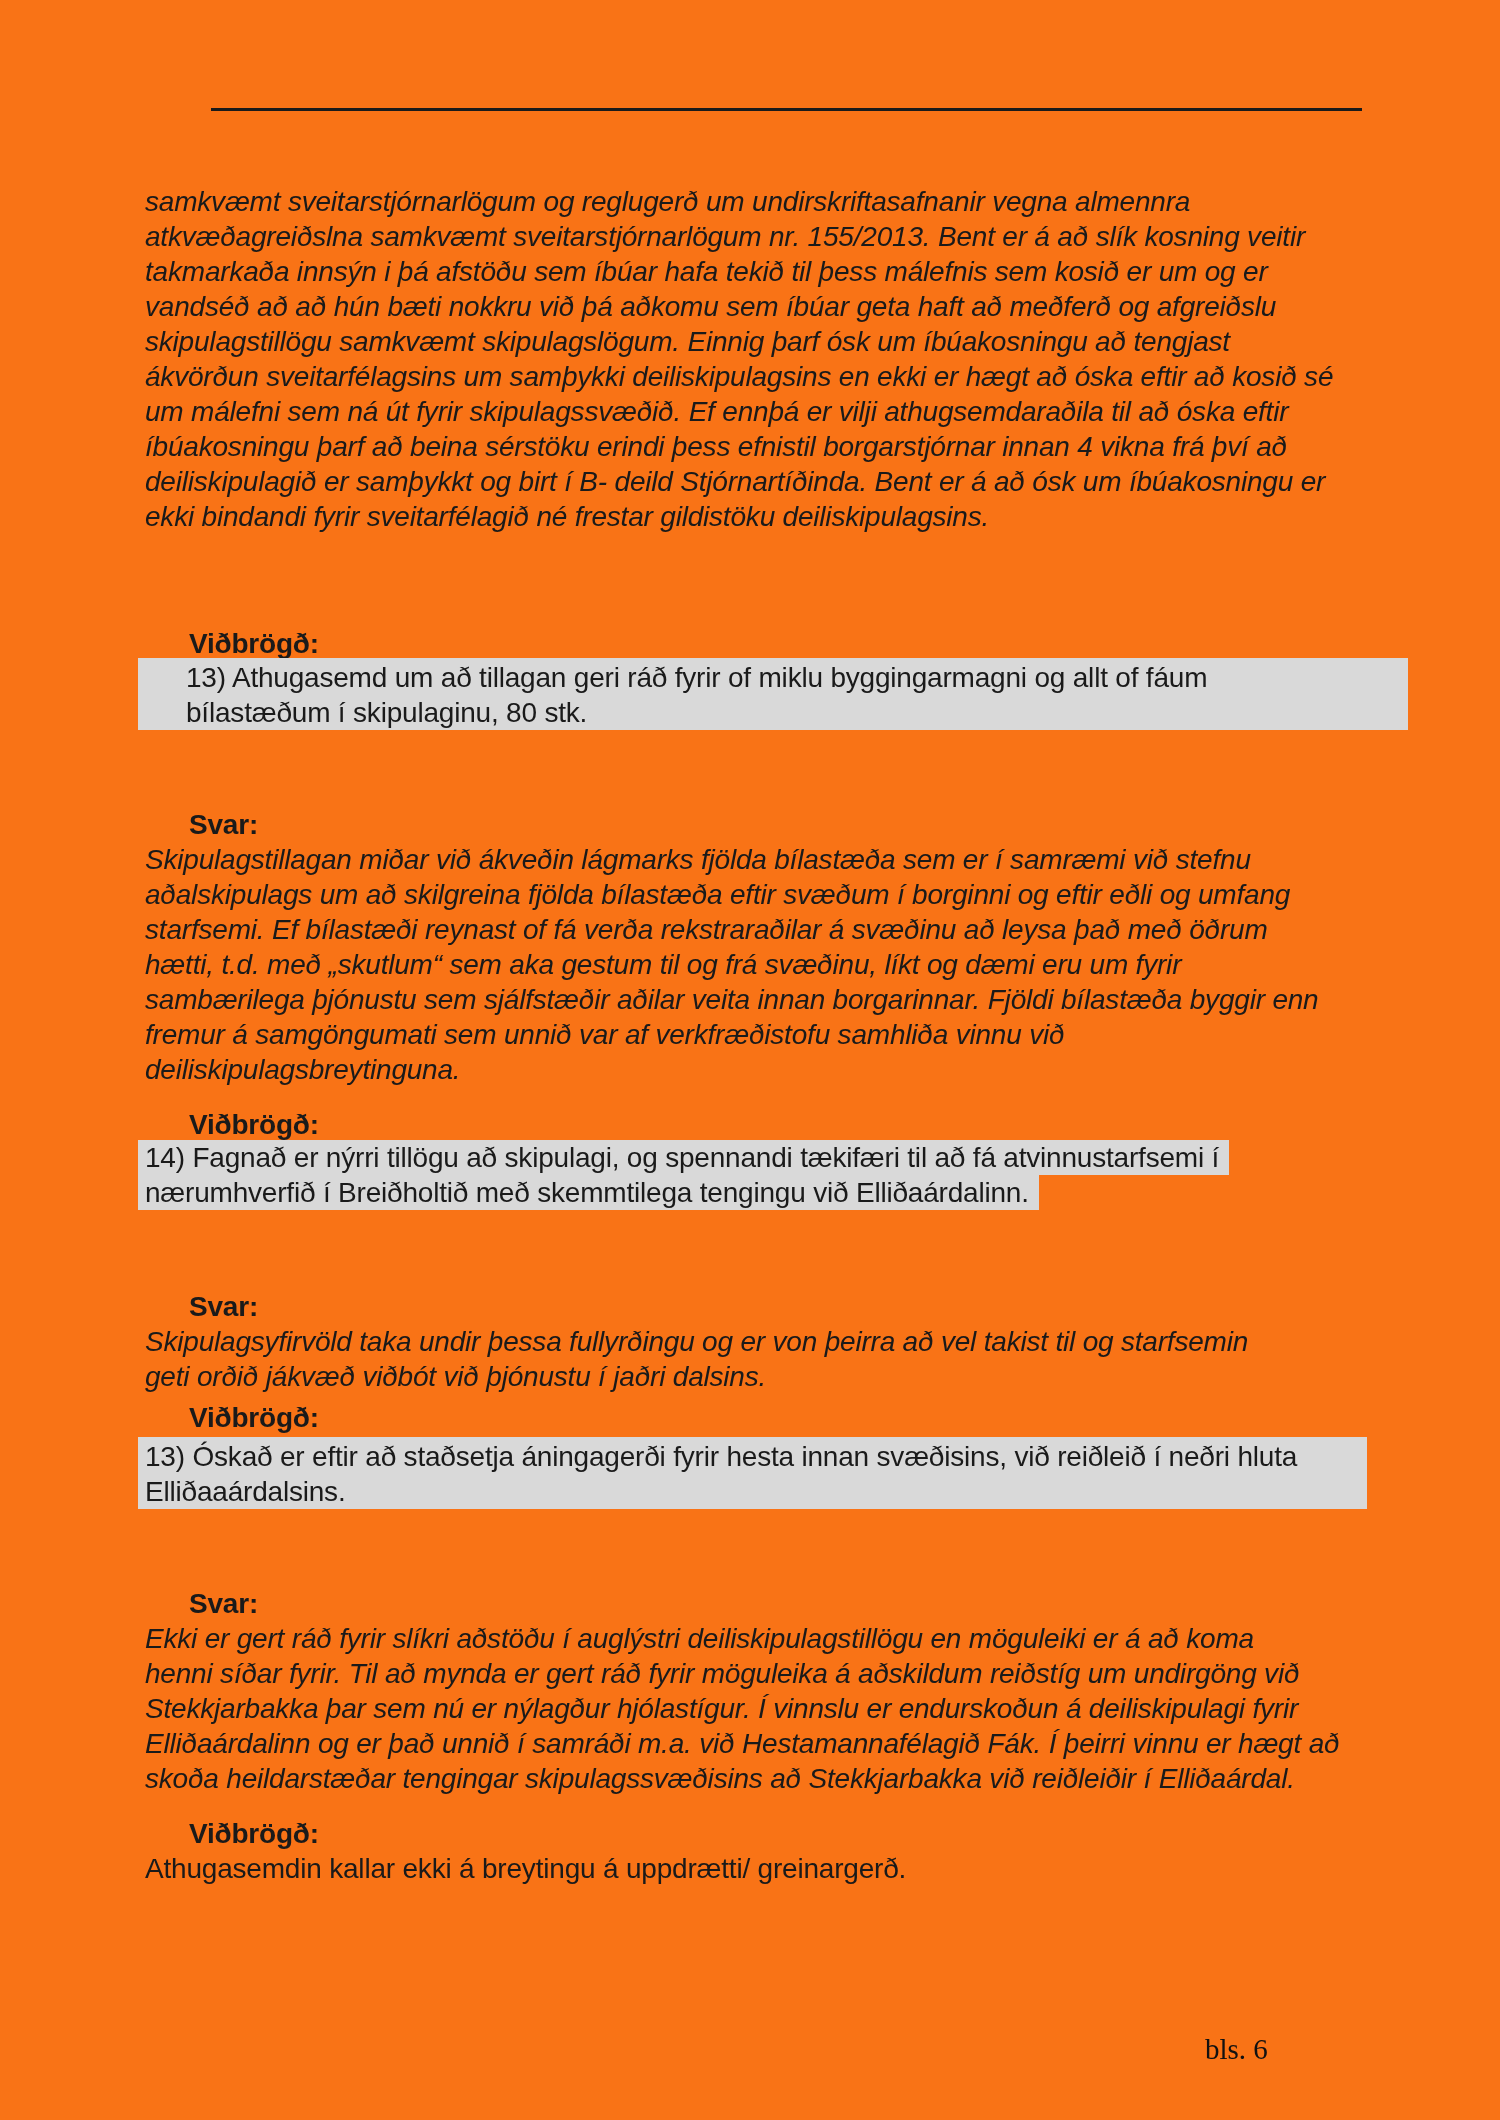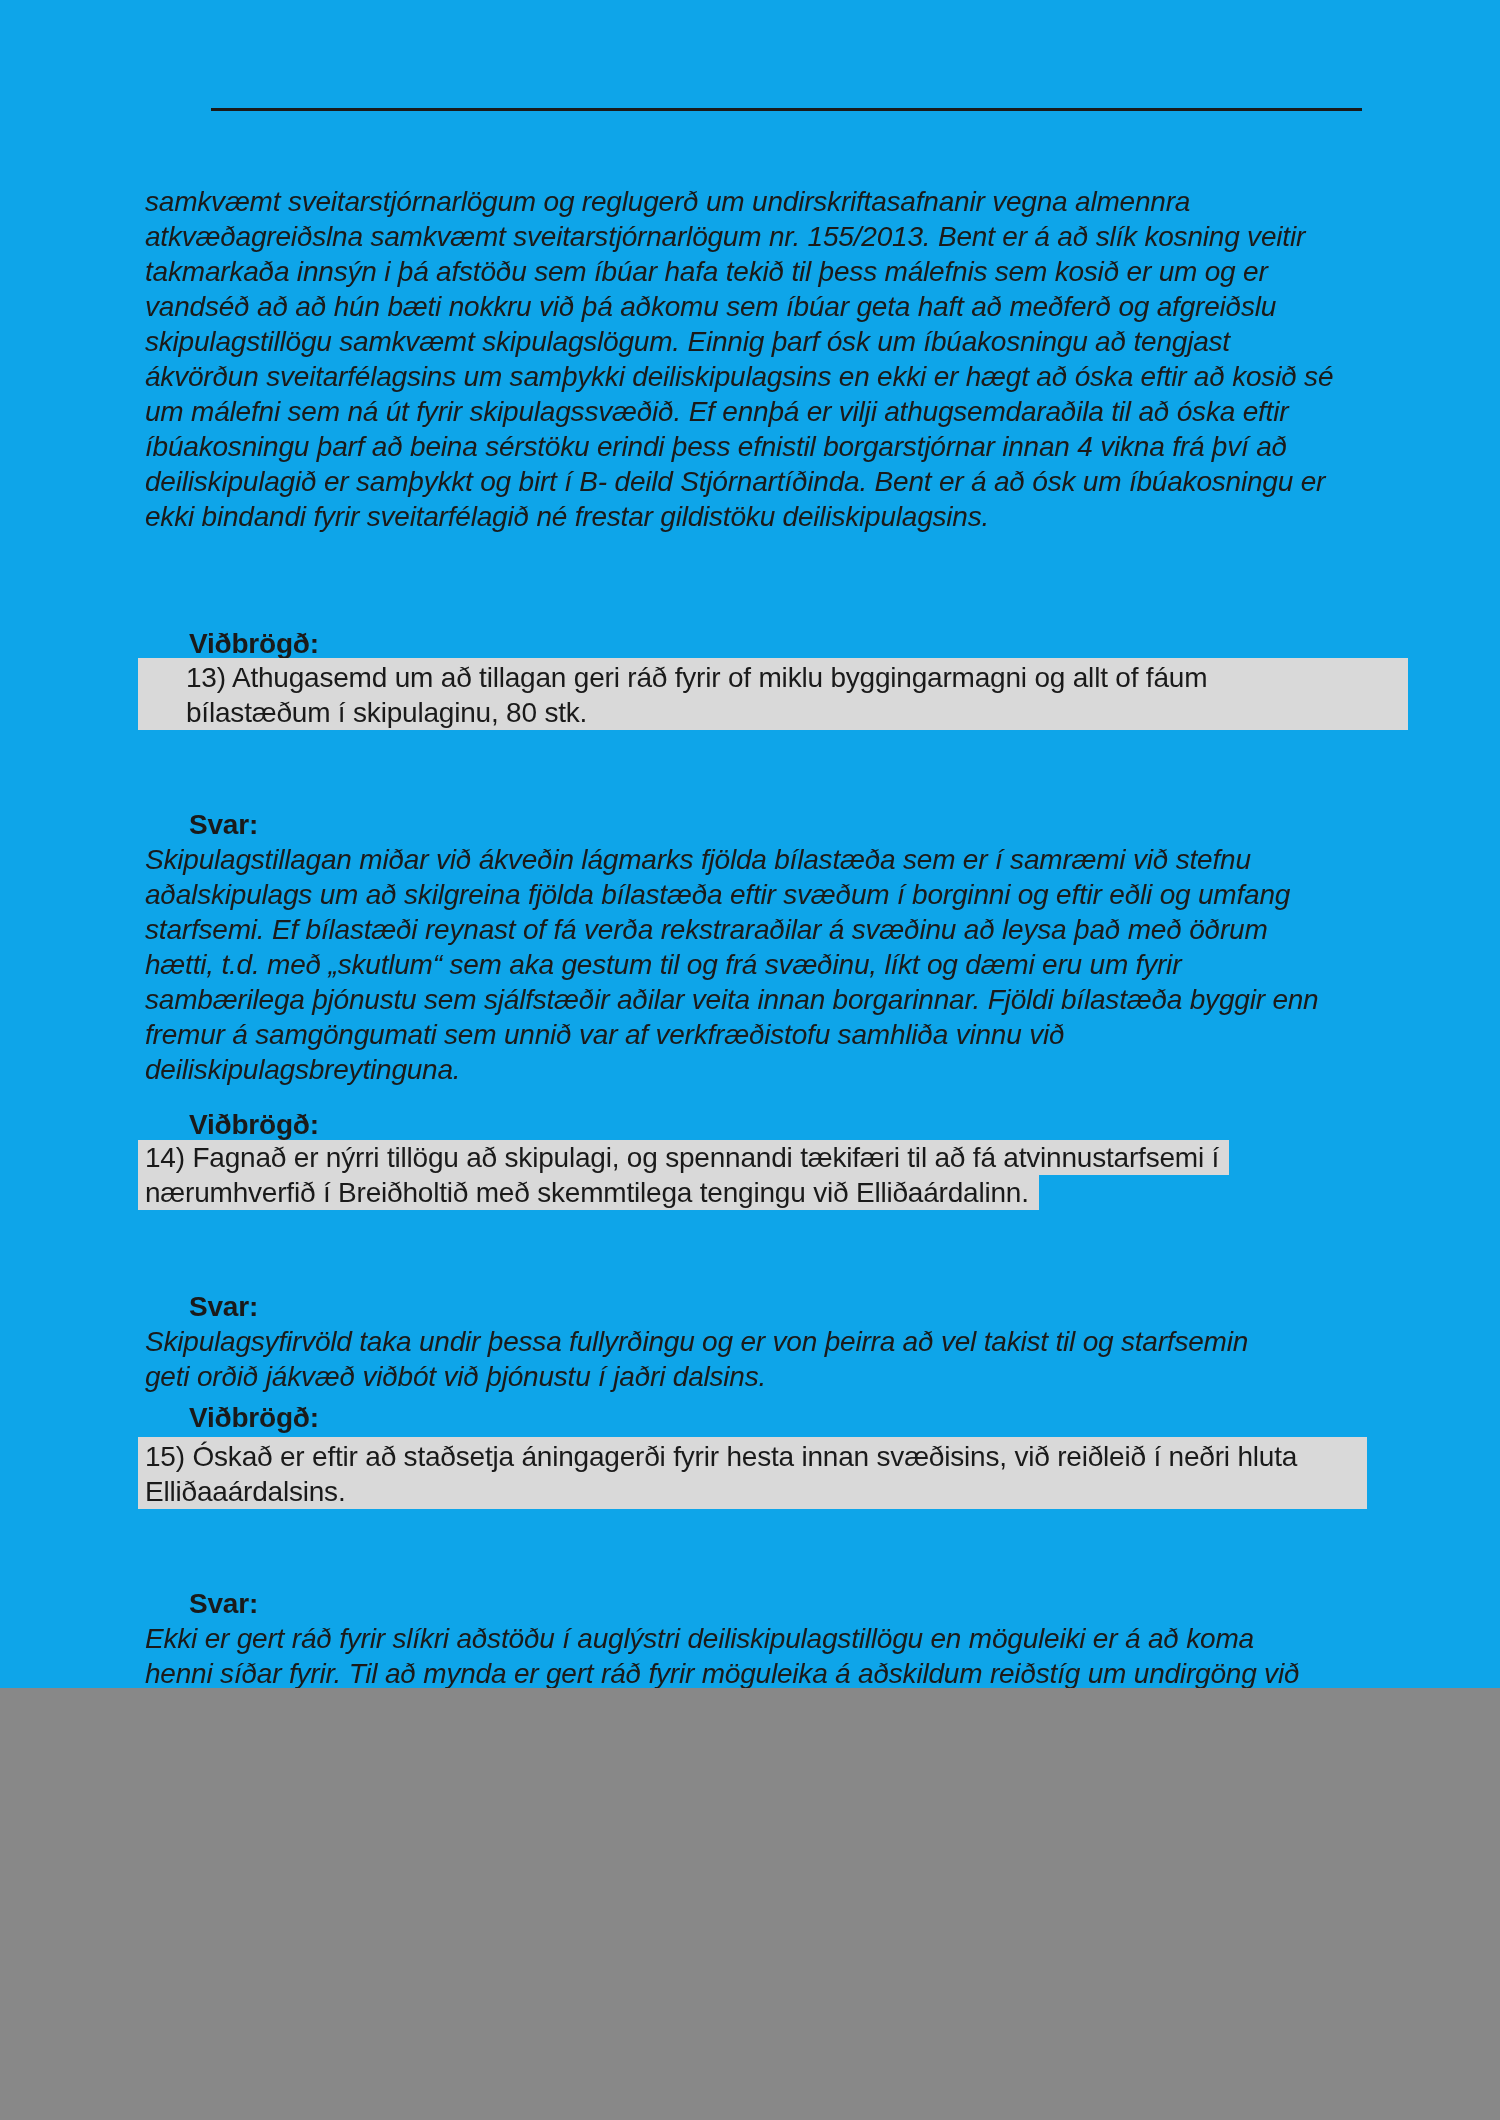--- a/index.html
+++ b/index.html
@@ -1,19 +1,19 @@
 <!DOCTYPE html>
 <html><head>
 <meta charset="utf-8">
 <style>
   html,body{margin:0;padding:0;background:#888;}
   .page{
     position:relative;
-    width:1500px;height:1688px;
-    background:#0ea5e9;
+    width:1500px;height:2120px;
+    background:#f97316;
     font-family:"Liberation Sans",sans-serif;
     color:#1a1a1a;
     overflow:hidden;
   }
   .rule{
     position:absolute;
     left:211px;top:108px;
     width:1151px;height:3px;
     background:#1a1a1a;
   }
@@ -103,21 +103,21 @@
     <span class="b">Svar:</span> 
     <span class="italic">Skipulagsyfirvöld taka undir þessa fullyrðingu og er von þeirra að vel takist til og starfsemin
 geti orðið jákvæð viðbót við þjónustu í jaðri dalsins.</span>
   </div>
 
   <div class="block" style="top:1365px;">
     <span class="b">Viðbrögð:</span> 
     <span>Athugasemdin kallar ekki á breytingu á uppdrætti/ greinargerð.</span>
   </div>
 
-  <div class="block hl-block" style="top:1437px;">15) Óskað er eftir að staðsetja áningagerði fyrir hesta innan svæðisins, við reiðleið í neðri hluta
+  <div class="block hl-block" style="top:1437px;">13) Óskað er eftir að staðsetja áningagerði fyrir hesta innan svæðisins, við reiðleið í neðri hluta
 Elliðaaárdalsins.</div>
 
   <div class="block" style="top:1781px;">
     <span class="b">Viðbrögð:</span> 
     <span>Athugasemdin kallar ekki á breytingu á uppdrætti/ greinargerð.</span>
   </div>
 
   <div class="block" style="top:1551px;">
     <span class="b">Svar:</span> 
     <span class="italic">Ekki er gert ráð fyrir slíkri aðstöðu í auglýstri deiliskipulagstillögu en möguleiki er á að koma

